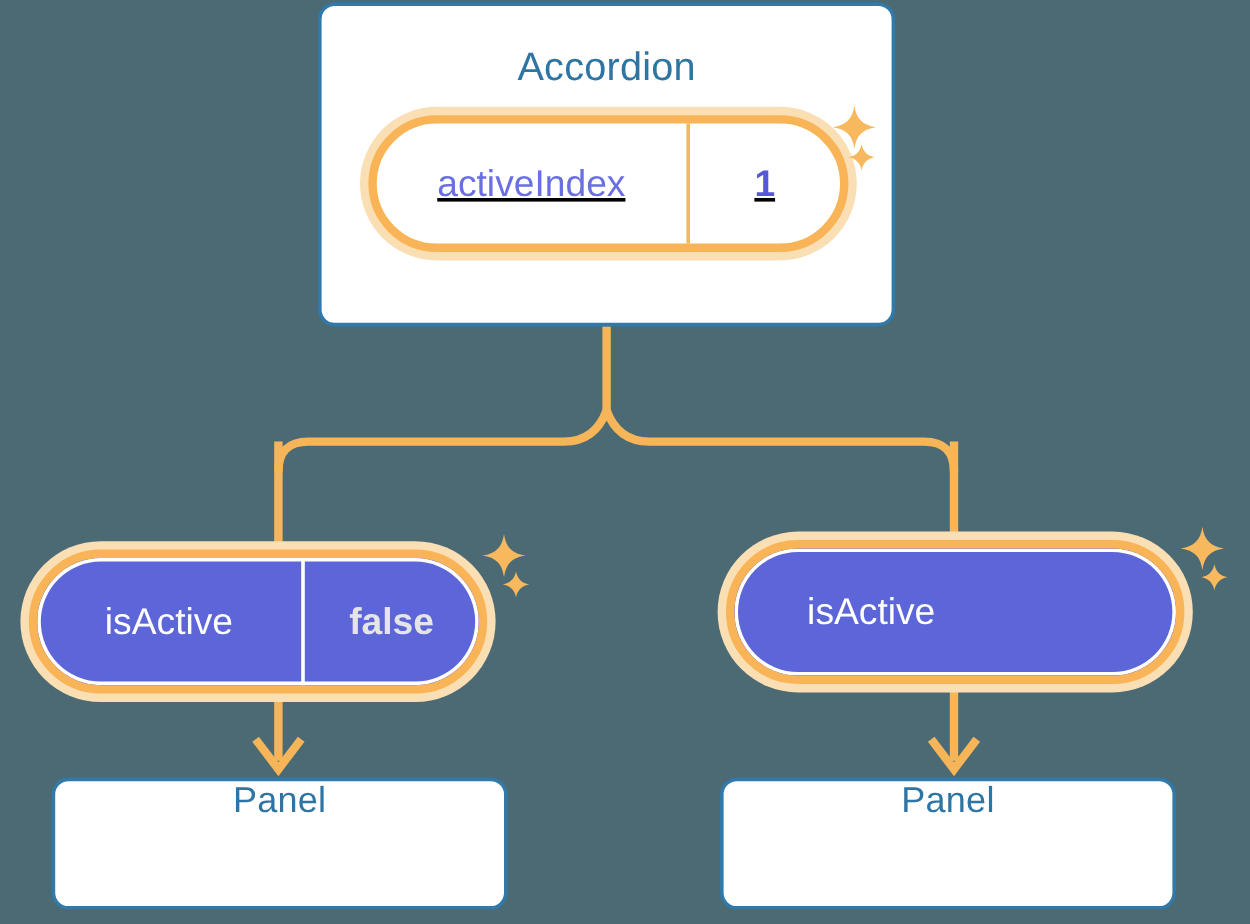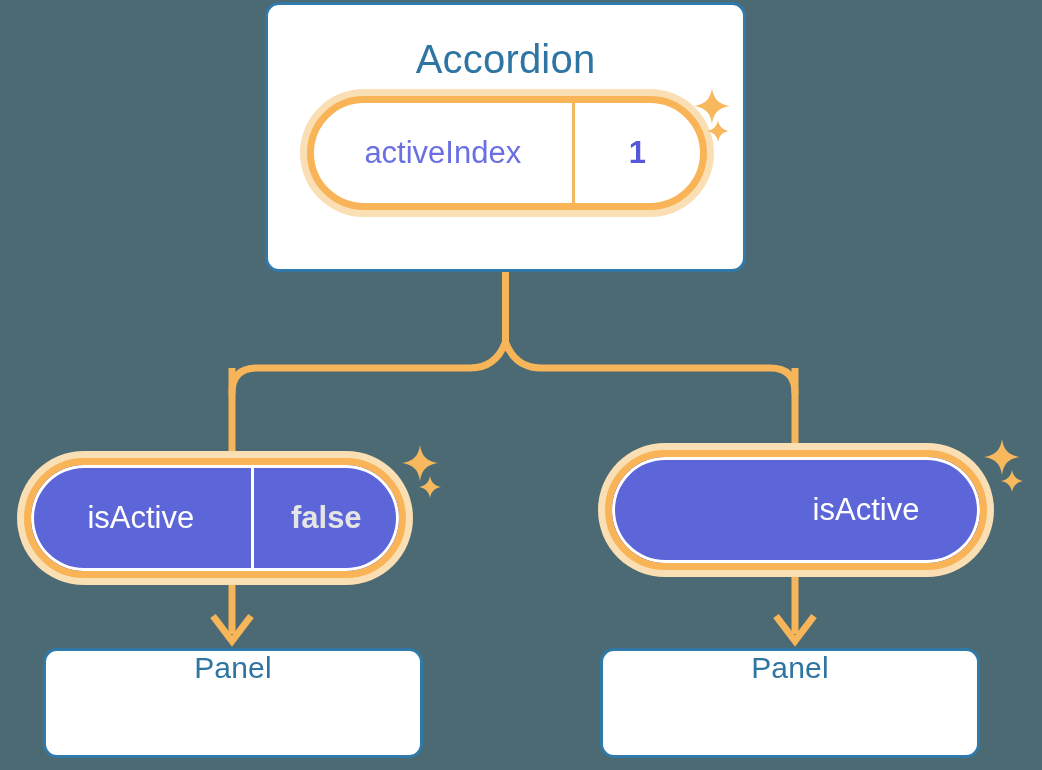--- a/index.html
+++ b/index.html
@@ -34,21 +34,21 @@
   .card {
     position: absolute;
     box-sizing: border-box;
     background: #ffffff;
     border: 3px solid #3079a8;
     border-radius: 14px;
     z-index: 3;
   }
   .card-title {
     color: #2e75a3;
-    font-size: 40px;
+    font-size: 33px;
     font-weight: 400;
     letter-spacing: .2px;
     text-align: center;
     white-space: nowrap;
   }
 
   
   #accordion-card {
     left: 265px;
     top: 2px;
@@ -89,36 +89,36 @@
     display: flex;
     align-items: center;
     justify-content: center;
     white-space: nowrap;
     box-sizing: border-box;
   }
 
   
   .pill-white {
     background: #ffffff;
+    text-decoration: underline;
   }
   .pill-white .pill-key {
     color: #6a6fe3;
     font-weight: 400;
   }
   .pill-white .pill-val {
     color: #5558d8;
     font-weight: 700;
     border-left: 3px solid #f6b85e;
   }
 
   
   .pill-indigo {
     background: #5c66d8;
     box-shadow: inset 0 0 0 3px #ffffff, 0 0 0 7px #fbdfb4;
-    justify-content: flex-end;
   }
   .pill-indigo .pill-key {
     color: #ffffff;
     font-weight: 400;
   }
   .pill-indigo .pill-val {
     color: #e5e5e5;
     font-weight: 700;
     border-left: 3px solid #ffffff;
   }

